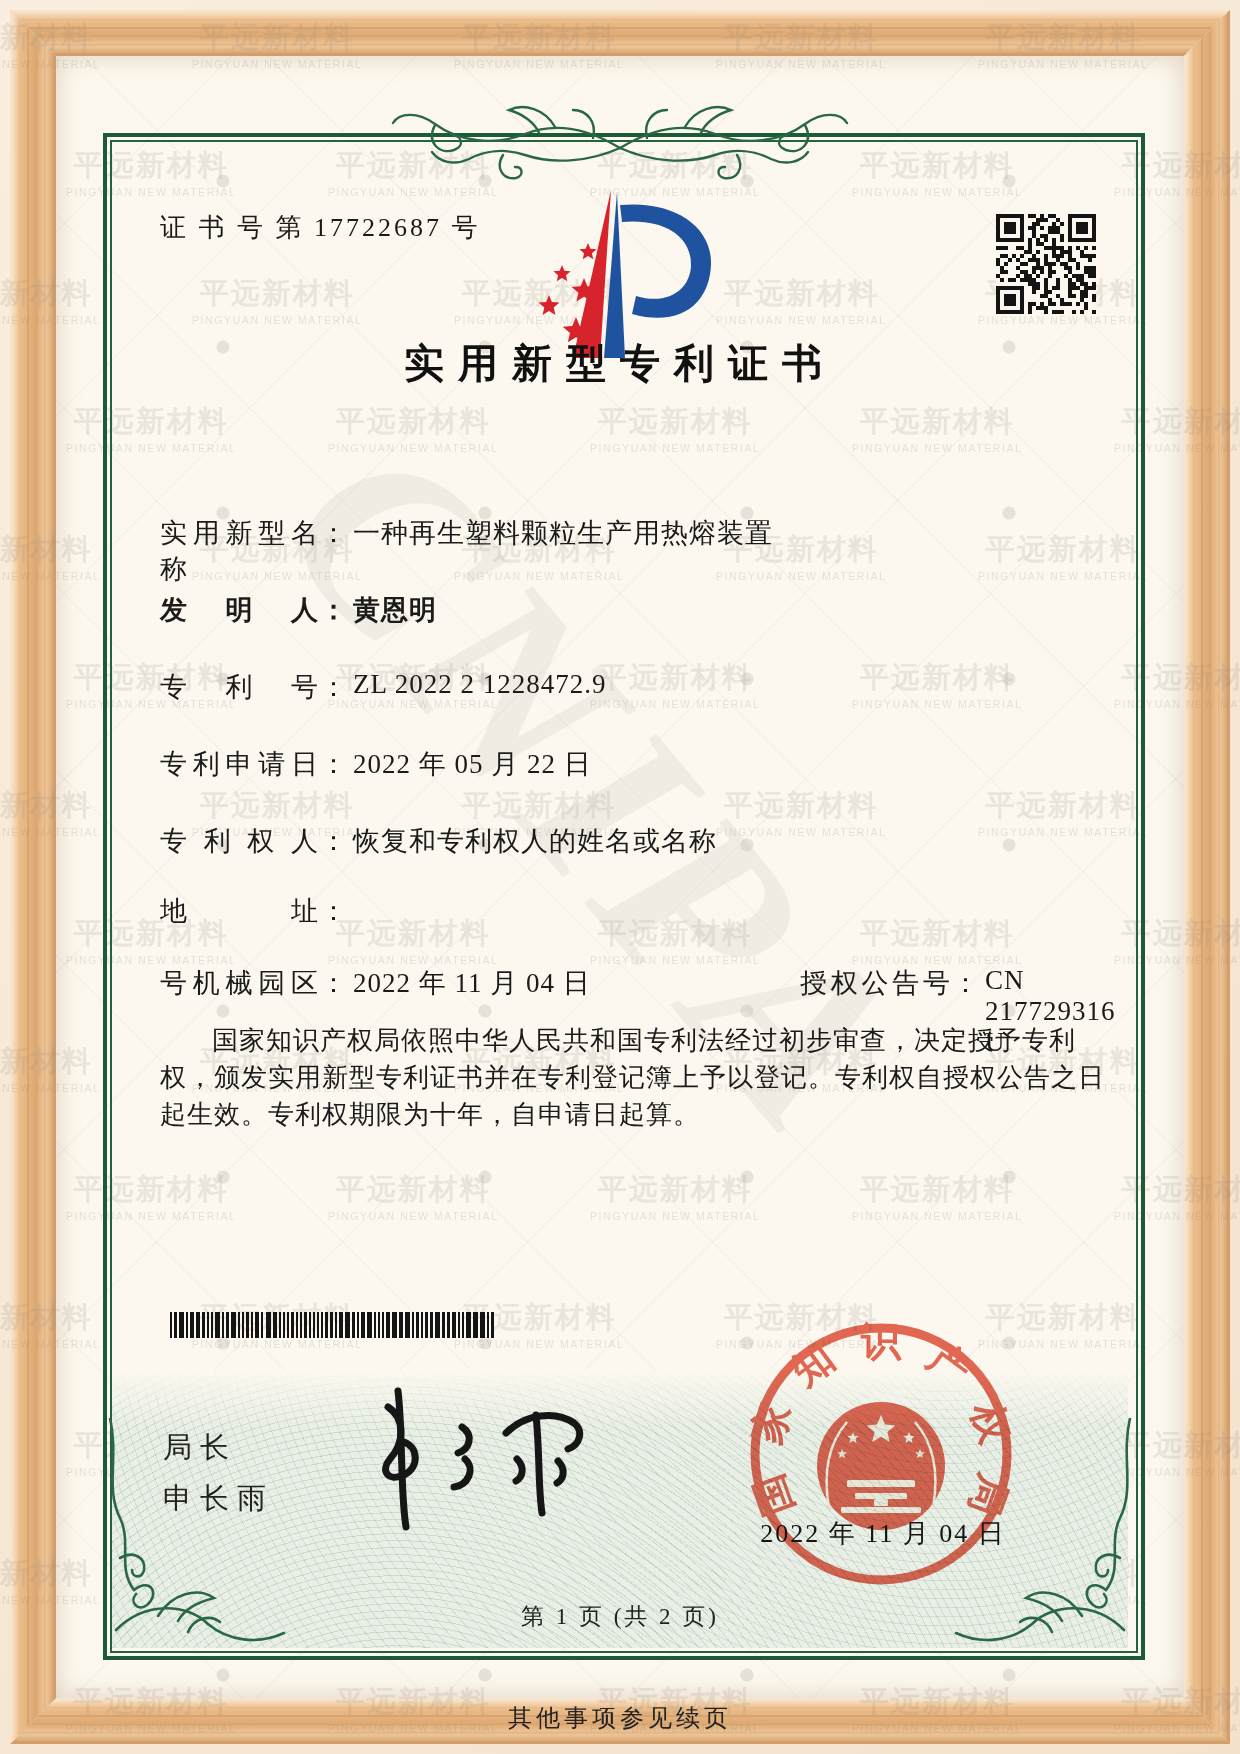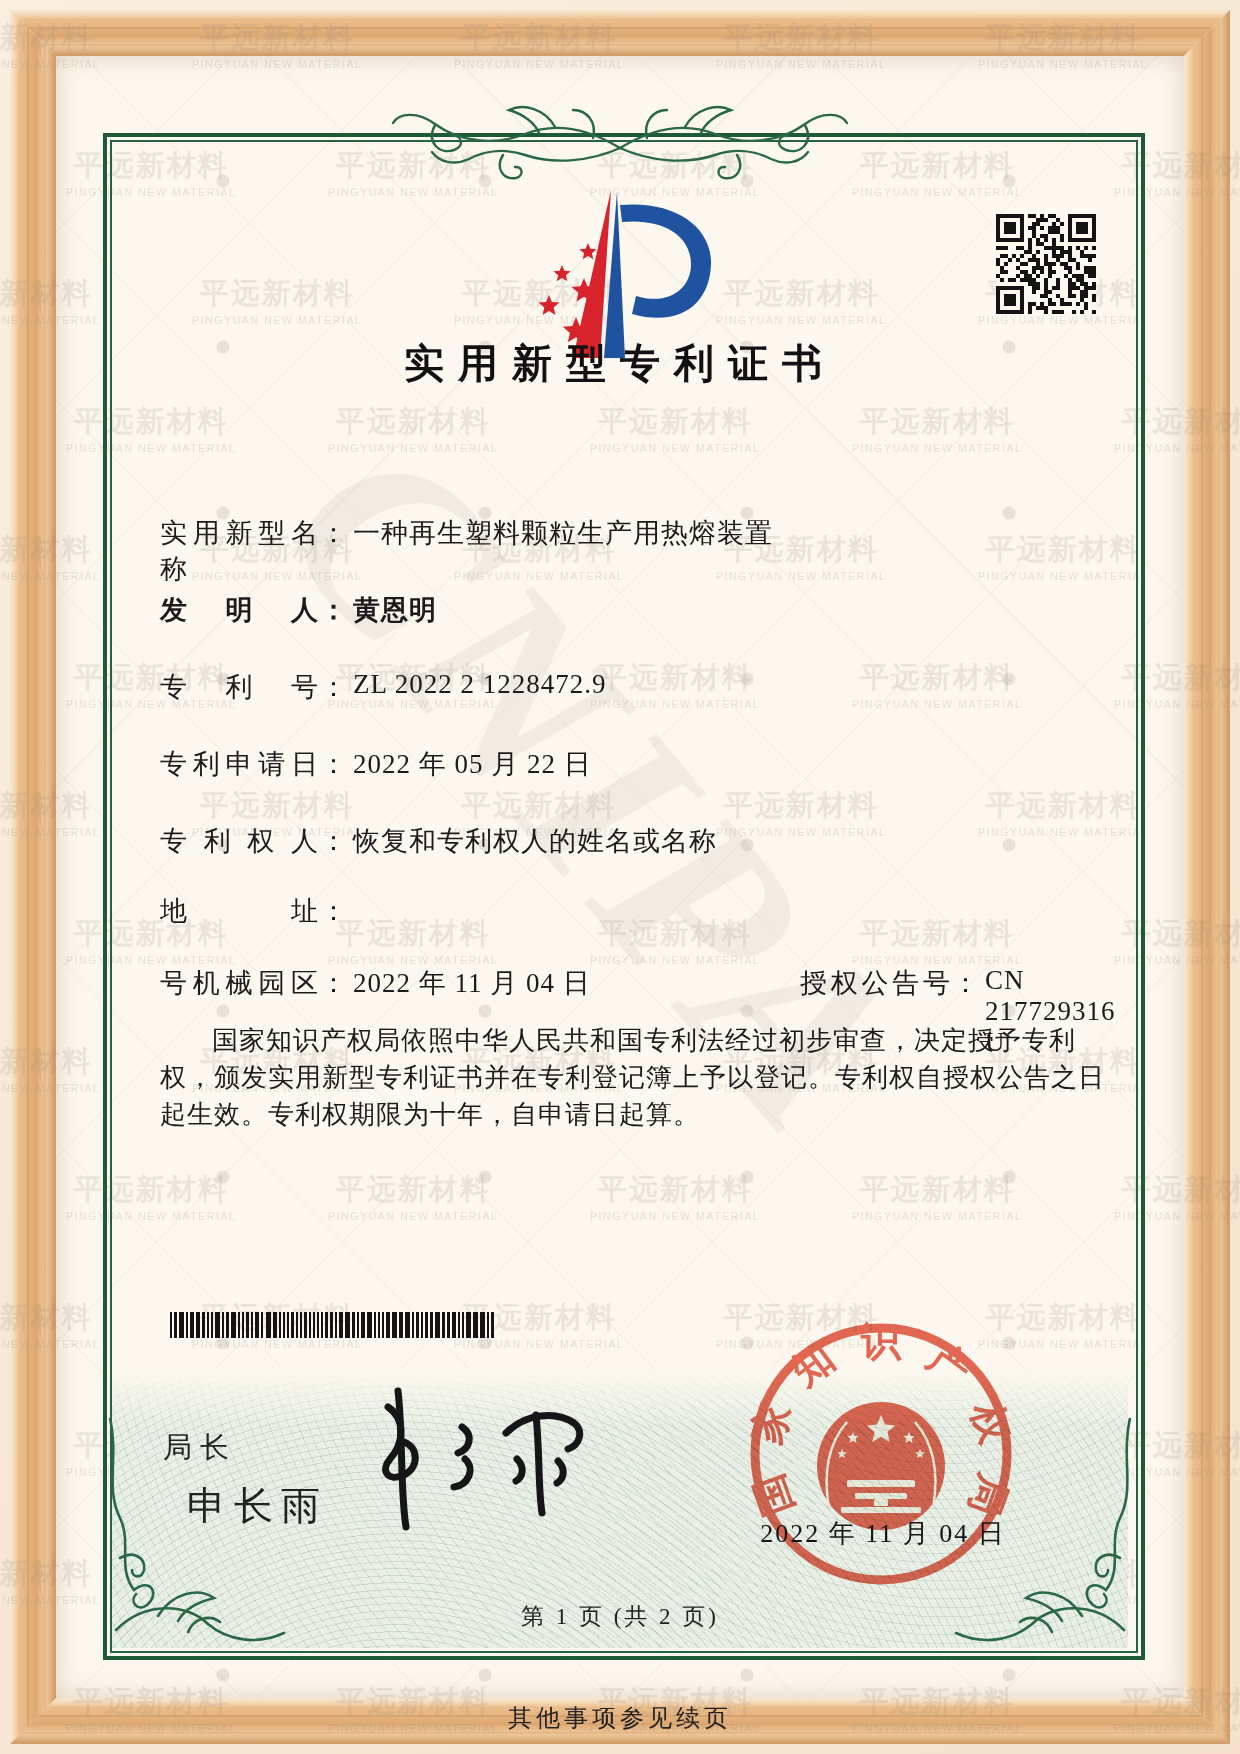--- a/index.html
+++ b/index.html
@@ -57,21 +57,21 @@
   .flabel{display:inline-block;width:158px;text-align:justify;text-align-last:justify;flex:none;}
   .fcolon{flex:none;margin:0 6px 0 2px;}
   .fvalue{letter-spacing:1px;}
   .fvalue.narrow{max-width:690px;}
   .grant-right{position:absolute;left:640px;top:0;display:flex;}
   .grant-right .flabel{width:150px;}
   .paras{position:absolute;left:160px;top:1022px;width:950px;font-size:26px;line-height:37px;
     letter-spacing:1px;color:#1b1b1b;}
   .paras p{margin:0;text-indent:2em;}
   .chief-title{position:absolute;left:163px;top:1428px;font-size:29px;letter-spacing:8px;color:#222;}
-  .chief-name{position:absolute;left:163px;top:1479px;font-size:39px;letter-spacing:8px;color:#222;margin-left:24px;}
+  .chief-name{position:absolute;left:163px;top:1479px;font-size:29px;letter-spacing:8px;color:#222;}
   .seal-date{position:absolute;left:733px;width:300px;top:1516px;text-align:center;font-size:26px;
     letter-spacing:2px;color:#151515;z-index:8;}
   .footer-page{position:absolute;left:103px;width:1034px;top:1601px;text-align:center;font-size:23px;
     letter-spacing:3px;color:#222;}
   .note{position:absolute;left:103px;width:1034px;top:1666px;text-align:center;font-size:24px;
     letter-spacing:4px;color:#222;margin-top:36px;}
   .sig{position:absolute;left:360px;top:1385px;z-index:6;}
   .seal{position:absolute;left:731px;top:1302px;z-index:5;mix-blend-mode:multiply;}
   .logo{position:absolute;left:460px;top:182px;}
   .qr{position:absolute;left:996px;top:214px;}
@@ -407,20 +407,21 @@
     <g stroke="#2a6845" stroke-width="2.6" fill="none" stroke-linecap="round" transform="matrix(-1,0,0,1,190,0)">
       <path d="M12,0 C21,40 7,70 22,100 C34,125 19,150 36,172"></path>
       <path d="M36,172 C53,159 62,176 49,187 C40,194 31,184 38,176"></path>
       <path d="M18,212 C48,182 90,186 110,206 C130,223 160,227 186,215"></path>
       <path d="M60,198 C74,175 100,169 116,180 C100,184 86,192 80,203"></path>
       <path d="M22,140 C36,132 48,140 46,152 C44,161 34,160 34,152"></path>
       <path d="M90,214 C96,200 112,196 122,204"></path>
     </g>
   </svg>
 
+  <div class="cert-no">证 书 号 第 17722687 号</div>
 
   <svg class="logo" width="280" height="185" viewBox="0 0 280 185">
     <polygon points="151,8 140,176 113,176" fill="#d7232c"></polygon>
     <polygon points="157,10 165,176 144,176" fill="#1f53a0"></polygon>
     <path d="M160,23 C215,18 252,45 251,82 C250,120 222,146 172,132 L176,114 C210,124 230,106 231,84 C232,55 205,36 162,40 Z" fill="#1f53a0"></path>
     <g id="logo-stars" fill="#d7232c">
         <polygon points="128.0,61.0 130.4,66.7 136.6,67.2 131.9,71.3 133.3,77.3 128.0,74.0 122.7,77.3 124.1,71.3 119.4,67.2 125.6,66.7"></polygon>
         <polygon points="102.0,83.0 104.4,88.7 110.6,89.2 105.9,93.3 107.3,99.3 102.0,96.0 96.7,99.3 98.1,93.3 93.4,89.2 99.6,88.7"></polygon>
         <polygon points="124.0,96.0 127.4,104.3 136.4,105.0 129.6,110.8 131.6,119.5 124.0,114.8 116.4,119.5 118.4,110.8 111.6,105.0 120.6,104.3"></polygon>
         <polygon points="89.0,113.0 91.9,120.0 99.5,120.6 93.7,125.5 95.5,132.9 89.0,128.9 82.5,132.9 84.3,125.5 78.5,120.6 86.1,120.0"></polygon>

